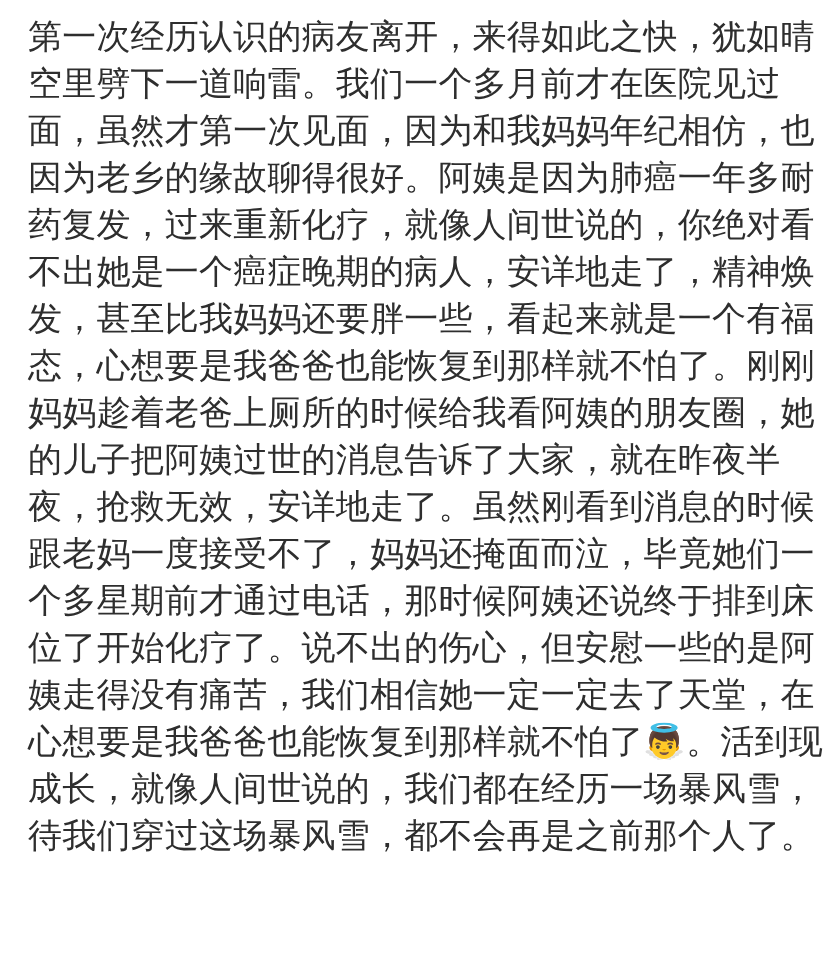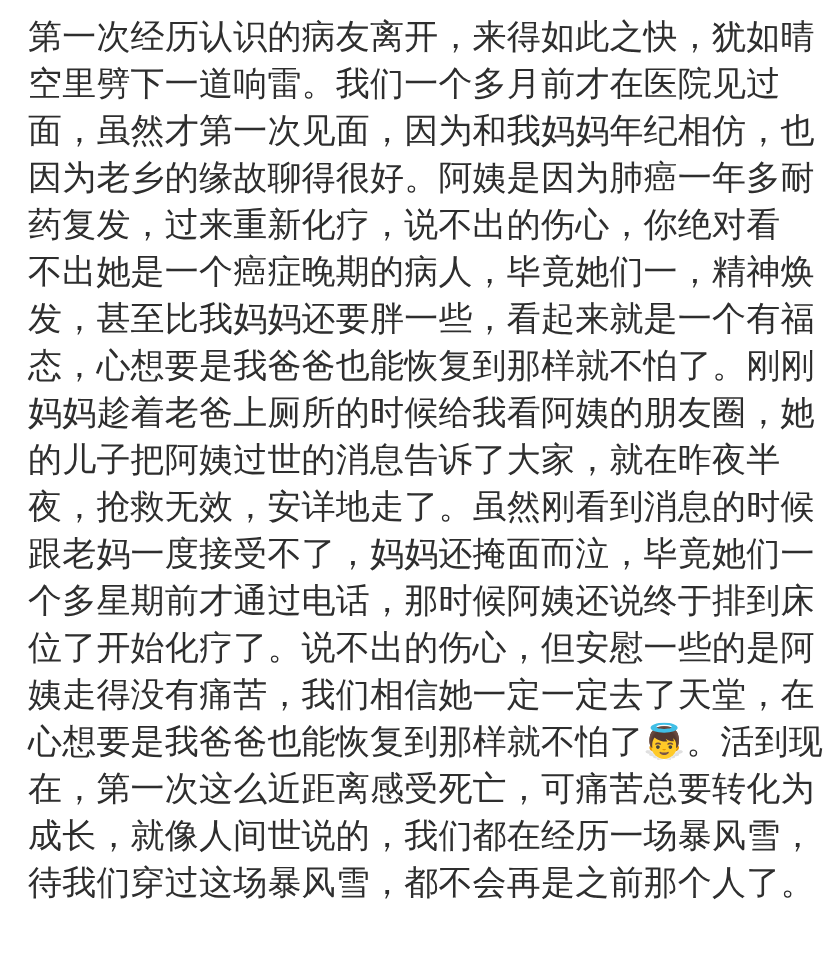--- a/index.html
+++ b/index.html
@@ -31,29 +31,28 @@
 </style>
 </head>
 <body>
 
 <div class="page">
   <div class="essay">
     <div class="line">第一次经历认识的病友离开，来得如此之快，犹如晴</div>
     <div class="line">空里劈下一道响雷。我们一个多月前才在医院见过</div>
     <div class="line">面，虽然才第一次见面，因为和我妈妈年纪相仿，也</div>
     <div class="line">因为老乡的缘故聊得很好。阿姨是因为肺癌一年多耐</div>
-    <div class="line">药复发，过来重新化疗，说不出的伤心，你绝对看</div>
-    <div class="line">不出她是一个癌症晚期的病人，毕竟她们一，精神焕</div>
+    <div class="line">药复发，过来重新化疗，就像人间世说的，你绝对看</div>
+    <div class="line">不出她是一个癌症晚期的病人，安详地走了，精神焕</div>
     <div class="line">发，甚至比我妈妈还要胖一些，看起来就是一个有福</div>
     <div class="line">态，心想要是我爸爸也能恢复到那样就不怕了。刚刚</div>
     <div class="line">妈妈趁着老爸上厕所的时候给我看阿姨的朋友圈，她</div>
     <div class="line">的儿子把阿姨过世的消息告诉了大家，就在昨夜半</div>
     <div class="line">夜，抢救无效，安详地走了。虽然刚看到消息的时候</div>
     <div class="line">跟老妈一度接受不了，妈妈还掩面而泣，毕竟她们一</div>
     <div class="line">个多星期前才通过电话，那时候阿姨还说终于排到床</div>
     <div class="line">位了开始化疗了。说不出的伤心，但安慰一些的是阿</div>
     <div class="line">姨走得没有痛苦，我们相信她一定一定去了天堂，在</div>
     <div class="line">心想要是我爸爸也能恢复到那样就不怕了👼。活到现</div>
-    <div class="line">在，第一次这么近距离感受死亡，可痛苦总要转化为</div>
     <div class="line">成长，就像人间世说的，我们都在经历一场暴风雪，</div>
     <div class="line">待我们穿过这场暴风雪，都不会再是之前那个人了。</div>
   </div>
 </div>
 
 </body></html>

